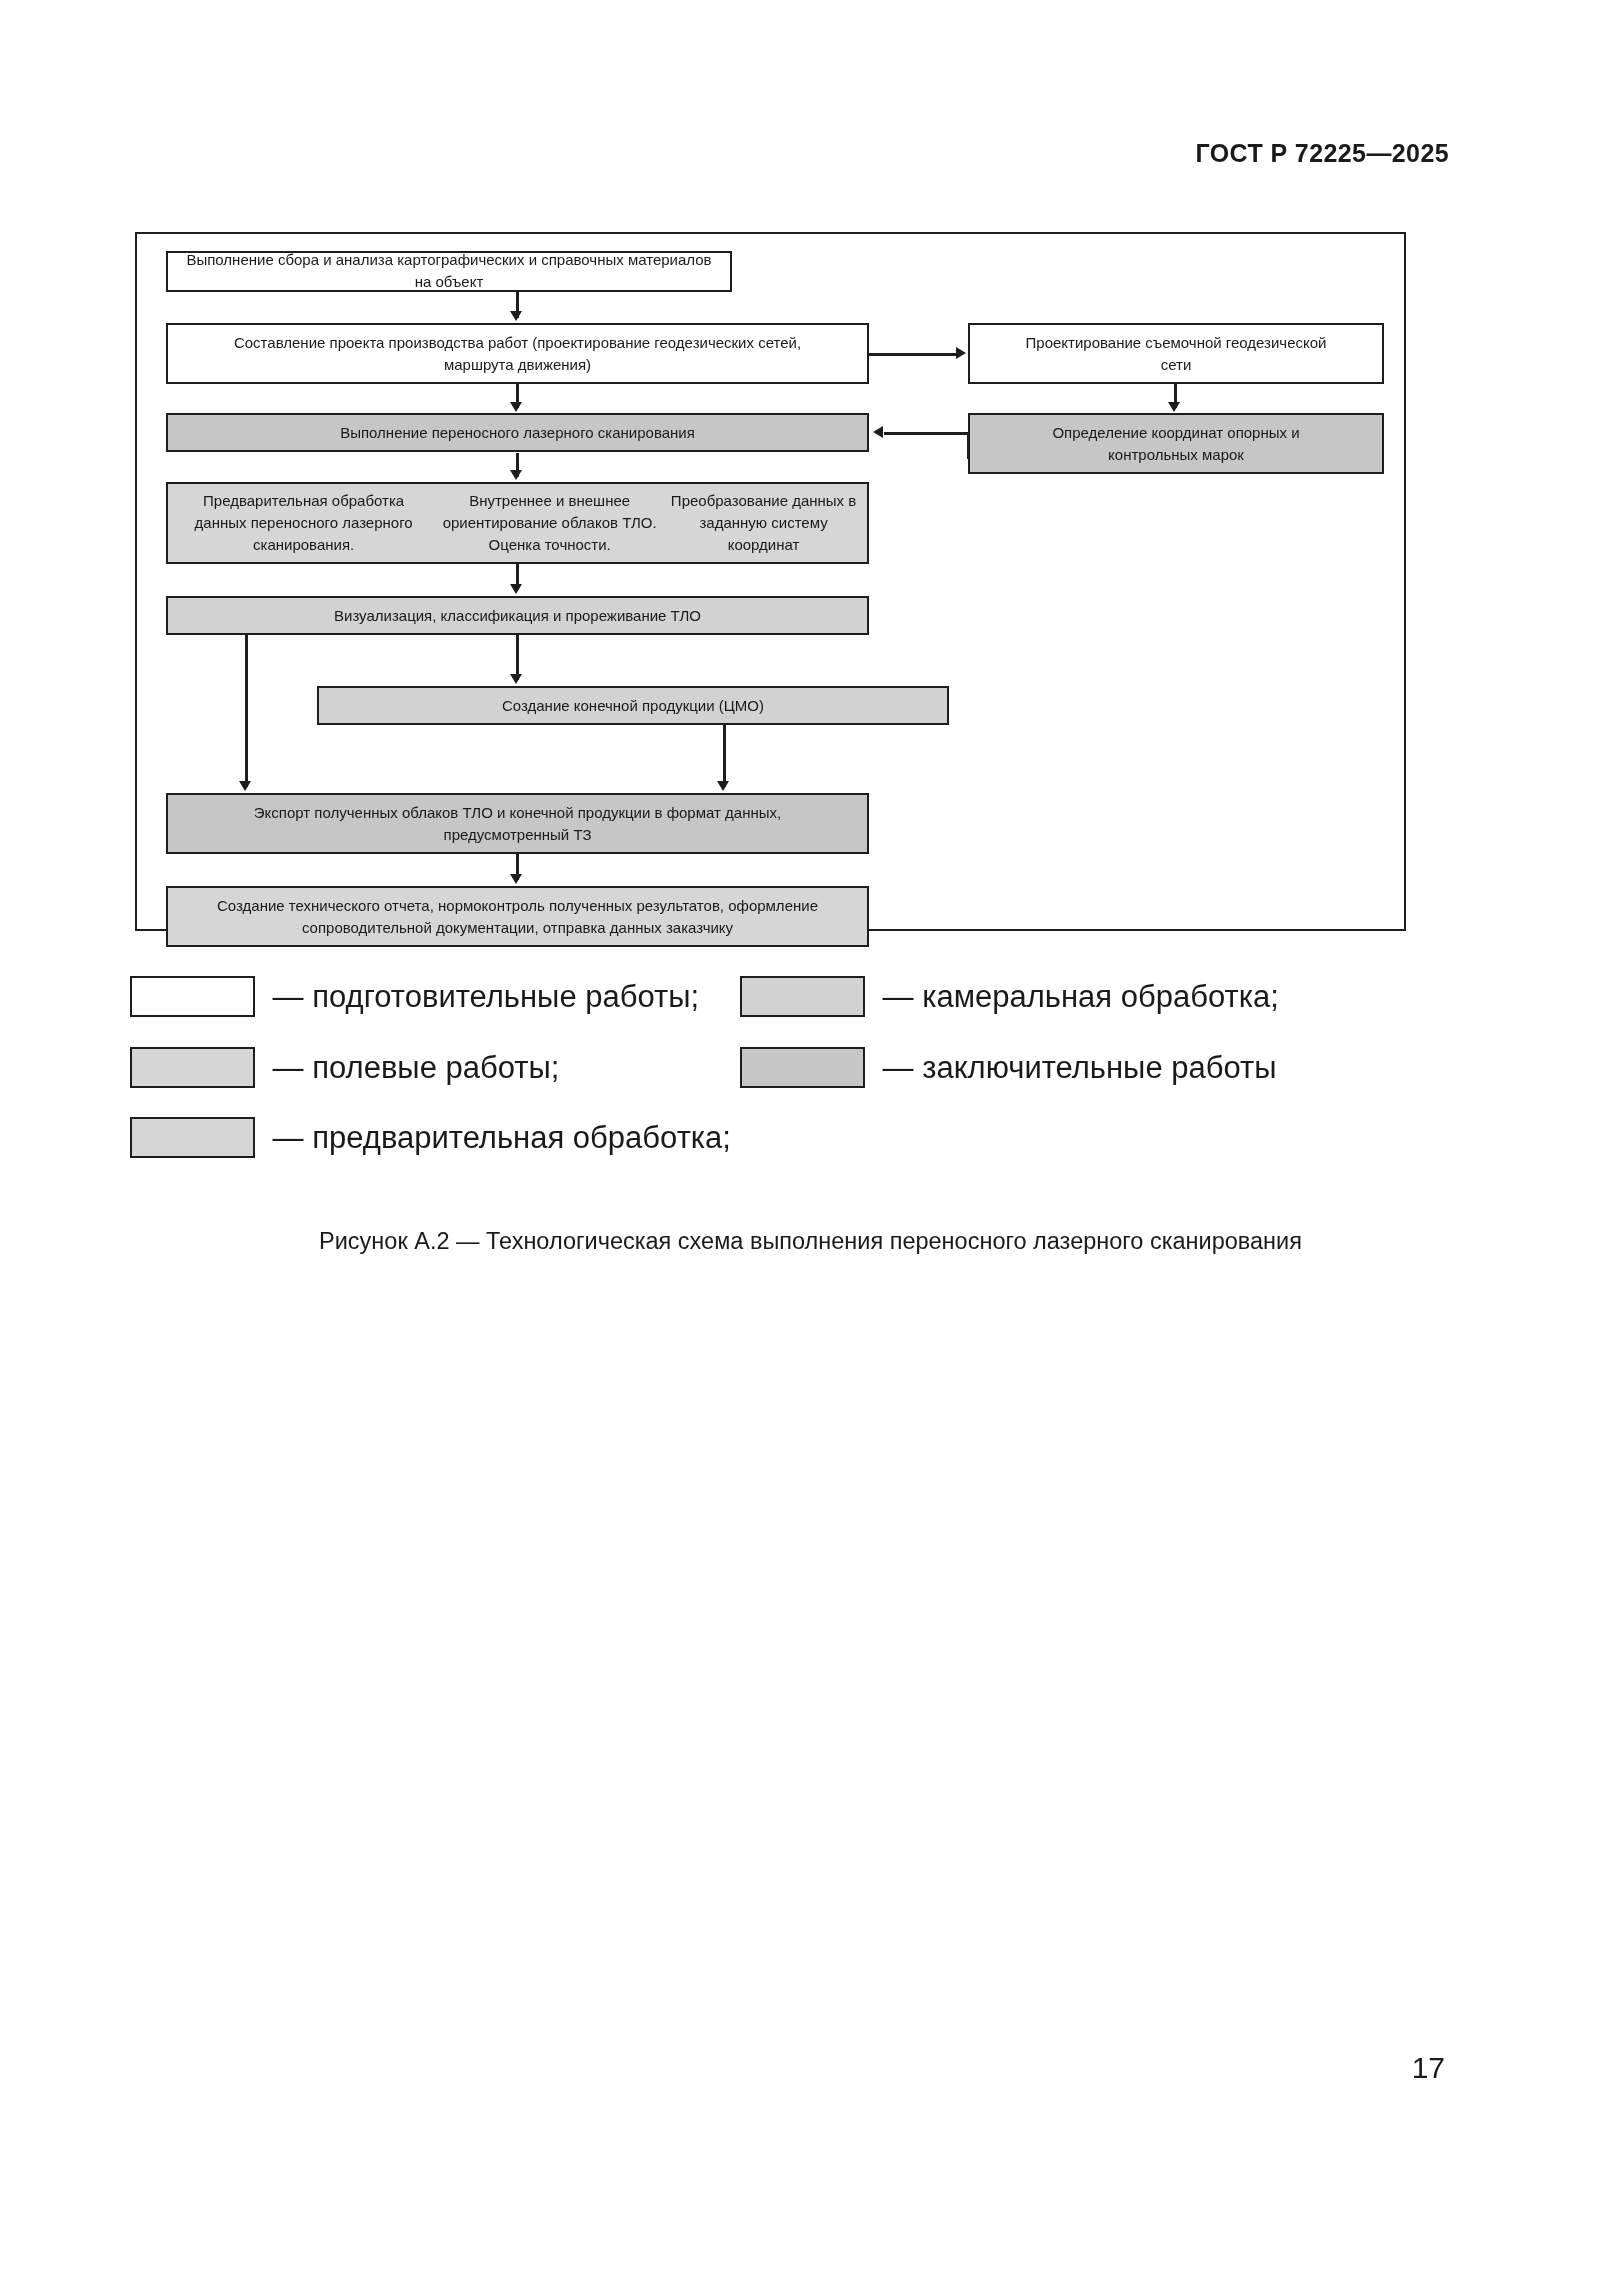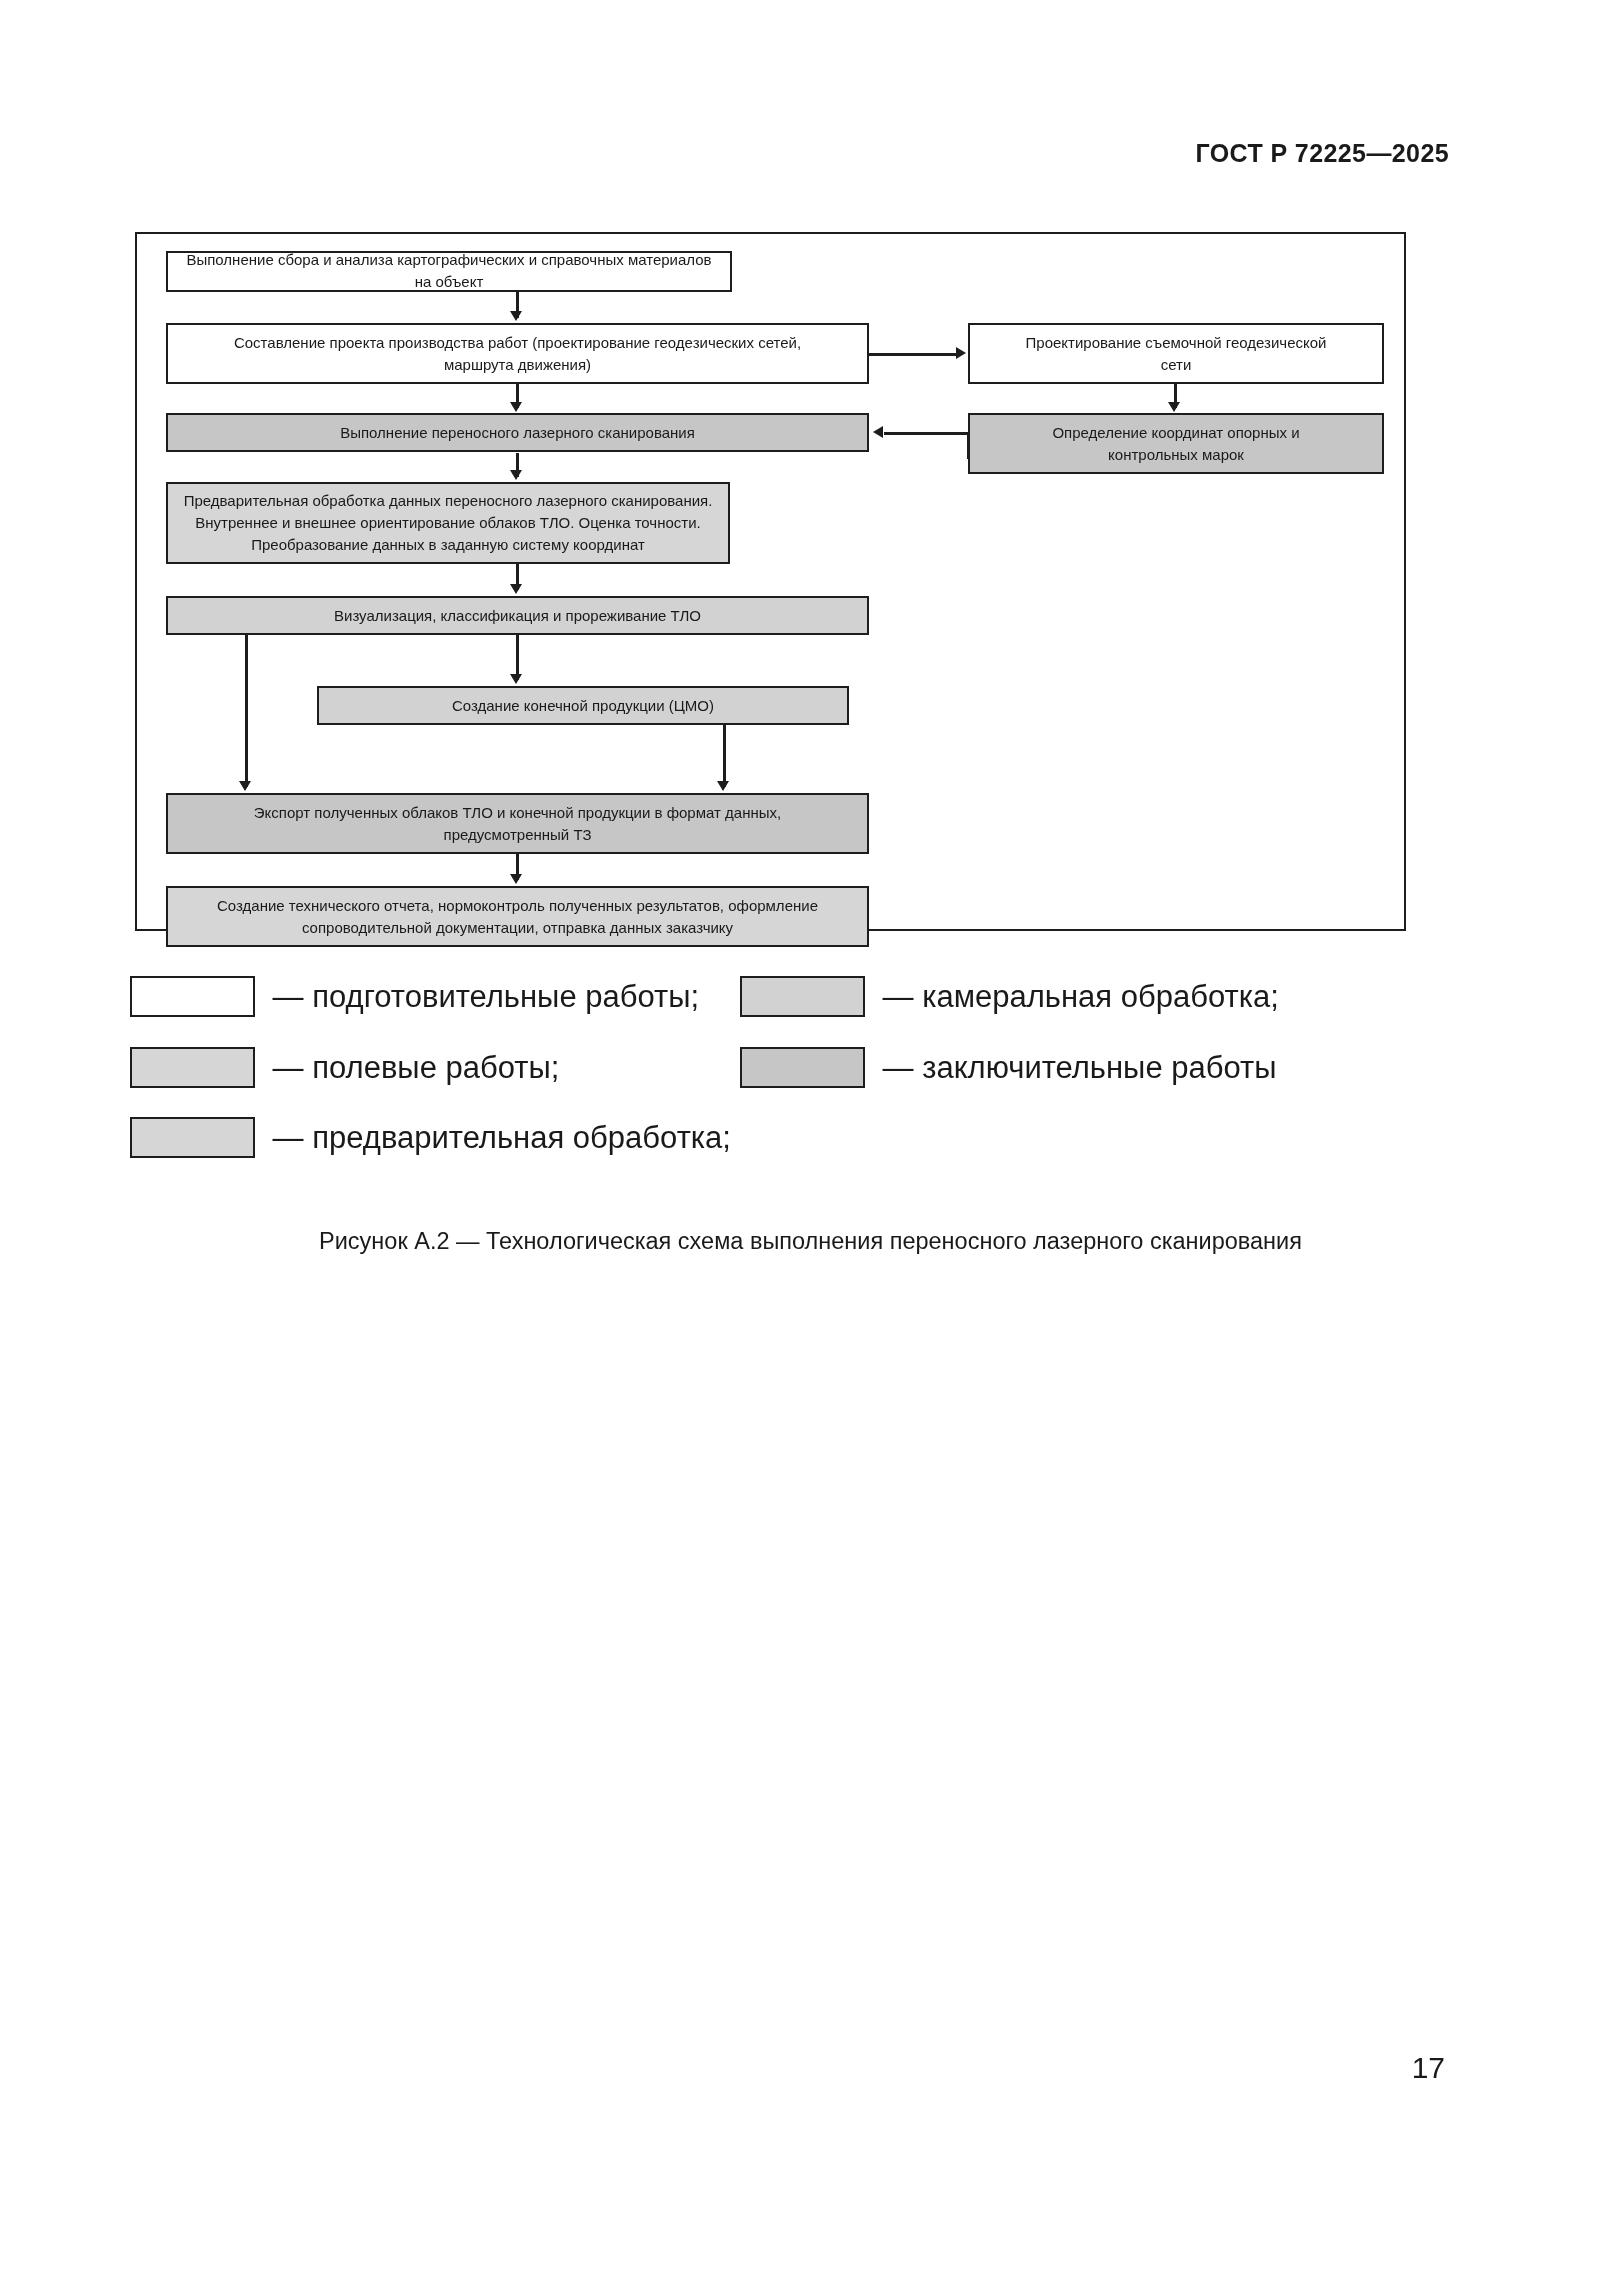--- a/index.html
+++ b/index.html
@@ -179,40 +179,40 @@
     <span>Выполнение переносного лазерного сканирования</span>
   </div>
 
   <div class="hline" style="left:747px; top:198px; width:86px;"></div>
   <div class="vline" style="left:830px; top:198px; height:27.4px;"></div>
   <div class="arrow-left" style="left:736px; top:192px;"></div>
 
   <div class="vline" style="left:379px; top:219px; height:23.5px;"></div>
   <div class="arrow-down" style="left:373px; top:236px;"></div>
 
-  <div class="node fill-pre" style="left:29px; top:248px; width:564px; height:82px; flex-direction:column;">
+  <div class="node fill-pre" style="left:29px; top:248px; width:703px; height:82px; flex-direction:row;">
     <span>Предварительная обработка данных переносного лазерного сканирования.</span>
     <span>Внутреннее и внешнее ориентирование облаков ТЛО. Оценка точности.</span>
     <span>Преобразование данных в заданную систему координат</span>
   </div>
 
   <div class="vline" style="left:379px; top:330px; height:25.5px;"></div>
   <div class="arrow-down" style="left:373px; top:350px;"></div>
 
   <div class="node fill-office" style="left:29px; top:362px; width:703px; height:39px;">
     <span>Визуализация, классификация и прореживание ТЛО</span>
   </div>
 
   <div class="vline" style="left:379px; top:401px; height:45px;"></div>
   <div class="arrow-down" style="left:373px; top:440px;"></div>
 
   <div class="vline" style="left:108px; top:401px; height:152px;"></div>
   <div class="arrow-down" style="left:102px; top:547px;"></div>
 
-  <div class="node fill-office" style="left:180px; top:452px; width:532px; height:39px;">
+  <div class="node fill-office" style="left:180px; top:452px; width:632px; height:39px;">
     <span>Создание конечной продукции (ЦМО)</span>
   </div>
 
   <div class="vline" style="left:586px; top:491px; height:62px;"></div>
   <div class="arrow-down" style="left:580px; top:547px;"></div>
 
   <div class="node fill-final" style="left:29px; top:559px; width:703px; height:61px; flex-direction:column;">
     <span>Экспорт полученных облаков ТЛО и конечной продукции в формат данных,</span>
     <span>предусмотренный ТЗ</span>
   </div>

